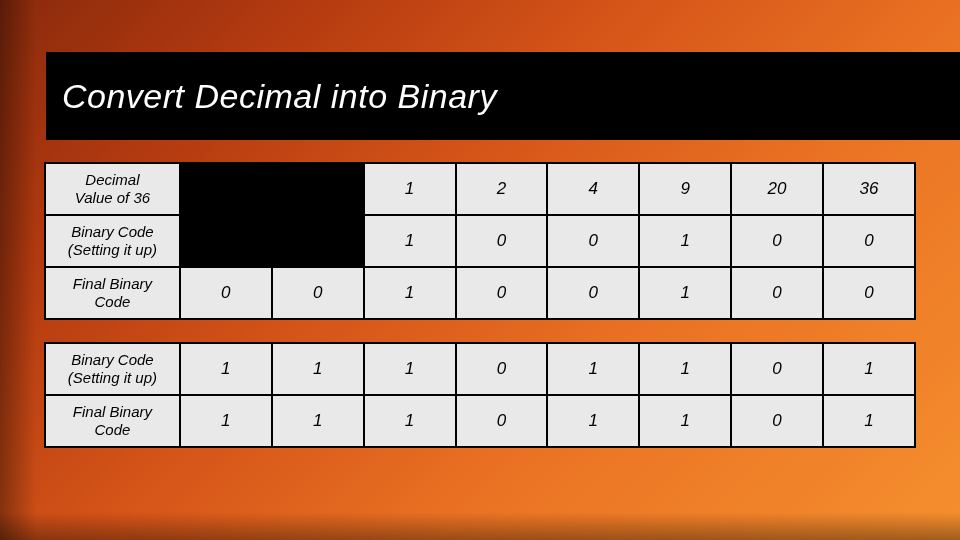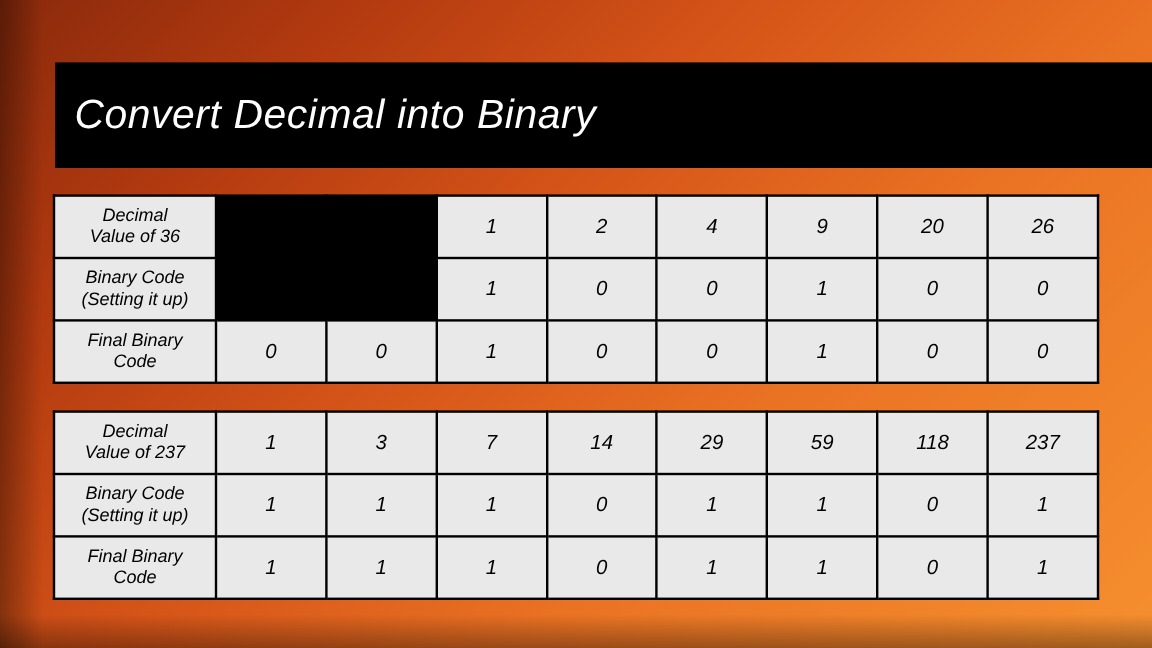--- a/index.html
+++ b/index.html
@@ -93,21 +93,21 @@
       <tbody>
           <tr>
         <td class="rowhead">Decimal Value of 36</td>
         <td class="empty"></td>
         <td class="empty"></td>
         <td>1</td>
         <td>2</td>
         <td>4</td>
         <td>9</td>
         <td>20</td>
-        <td>26</td>
+        <td>36</td>
       </tr>
       <tr>
         <td class="rowhead">Binary Code (Setting it up)</td>
         <td class="empty"></td>
         <td class="empty"></td>
         <td>1</td>
         <td>0</td>
         <td>0</td>
         <td>1</td>
         <td>0</td>
@@ -135,31 +135,20 @@
           <col style="width:10.56%">
           <col style="width:10.56%">
           <col style="width:10.56%">
           <col style="width:10.56%">
           <col style="width:10.56%">
           <col style="width:10.56%">
           <col style="width:10.56%">
           <col style="width:10.56%">
       </colgroup>
       <tbody>
-          <tr>
-        <td class="rowhead">Decimal Value of 237</td>
-        <td>1</td>
-        <td>3</td>
-        <td>7</td>
-        <td>14</td>
-        <td>29</td>
-        <td>59</td>
-        <td>118</td>
-        <td>237</td>
-      </tr>
       <tr>
         <td class="rowhead">Binary Code (Setting it up)</td>
         <td>1</td>
         <td>1</td>
         <td>1</td>
         <td>0</td>
         <td>1</td>
         <td>1</td>
         <td>0</td>
         <td>1</td>

